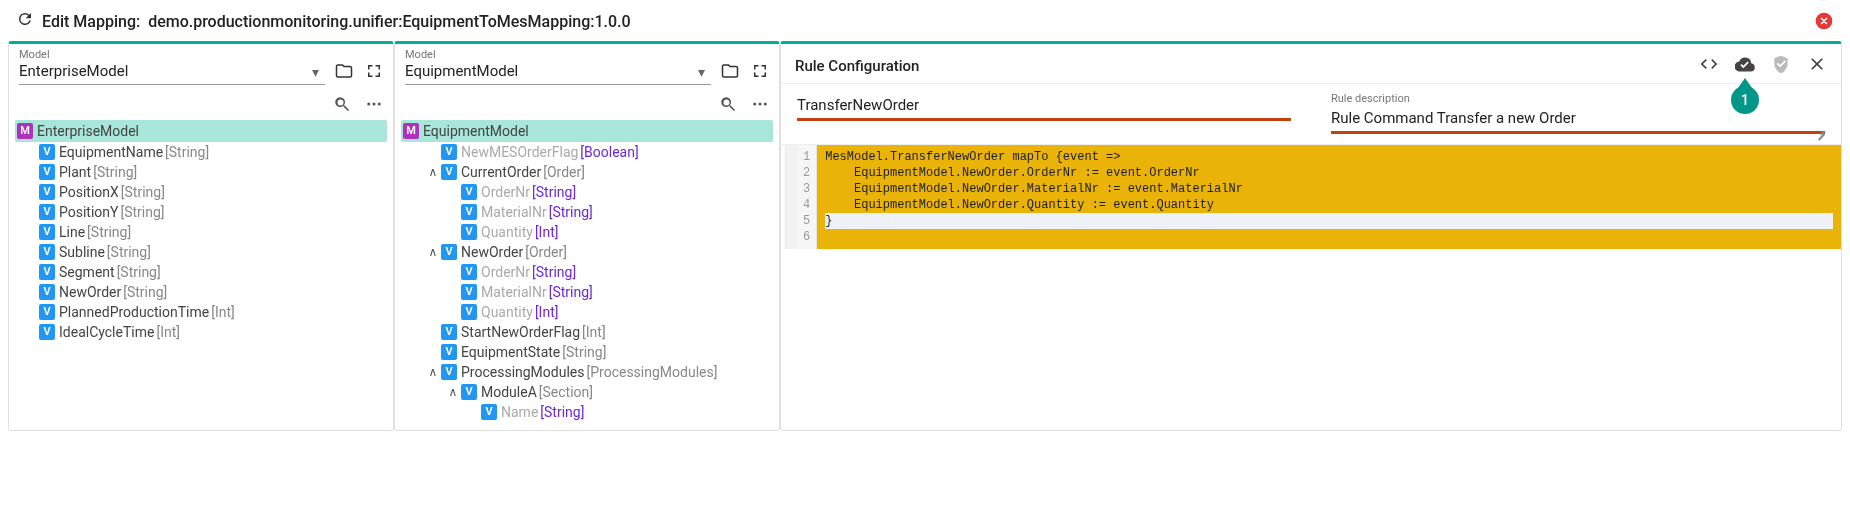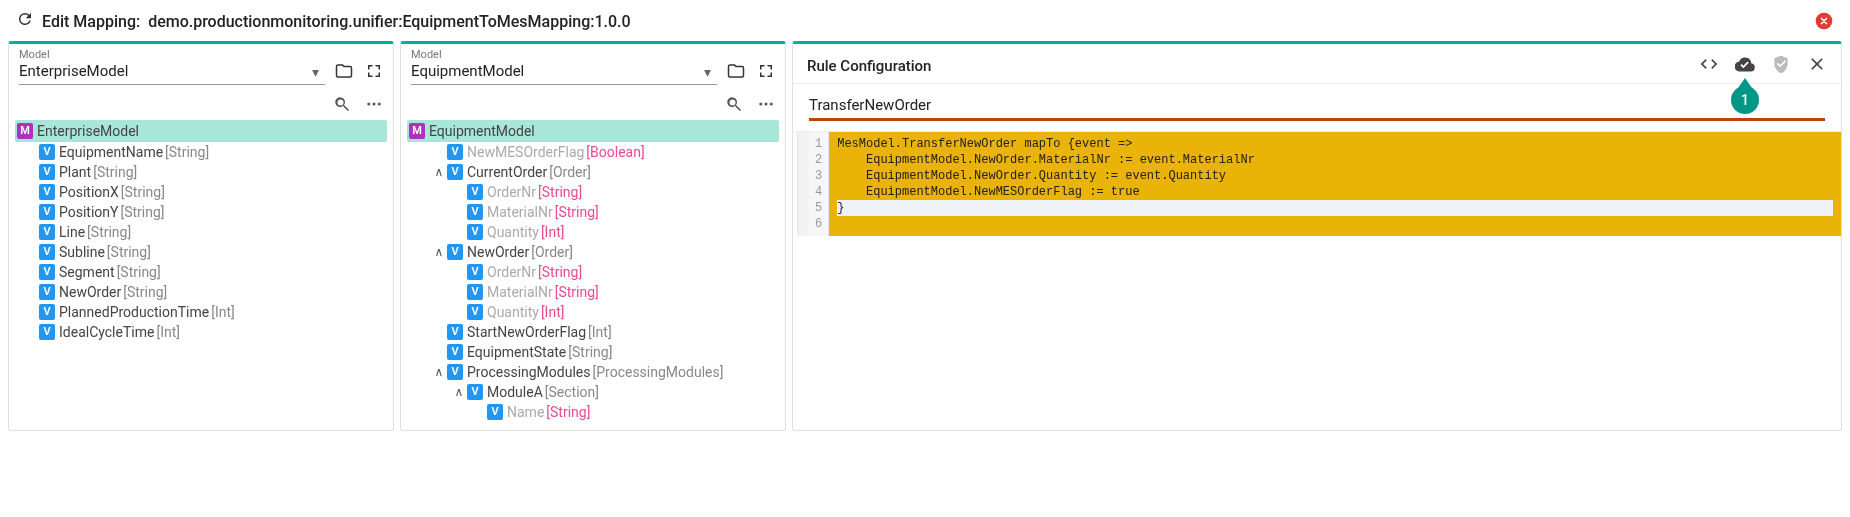--- a/index.html
+++ b/index.html
@@ -3,21 +3,21 @@
 <meta charset="utf-8">
 <style>
   * { box-sizing: border-box; margin: 0; padding: 0; }
   body { font-family: Roboto, Arial, sans-serif; font-size: 14px; color: #333; background: #fff; width: 1850px; }
   .header { display: flex; align-items: flex-end; padding: 10px 16px; border-bottom: 0; }
   .header .refresh svg { width: 18px; height: 18px; fill: #333; }
   .header .title { margin-left: 8px; font-size: 16px; font-weight: 500; color: #222; }
   .header .close-btn { margin-left: auto; display:flex; align-items:center; }
   .header .close-btn svg { width: 20px; height: 20px; fill: #e53935; }
 
-  .workspace { display: flex; gap: 6px; padding: 0 8px 8px 8px; align-items: stretch; }
+  .workspace { display: flex; padding: 0 8px 8px 8px; align-items: stretch; }
 
   .panel { border: 1px solid #e0e0e0; border-top: 3px solid #00b098; border-radius: 3px; background: #fff; display: flex; flex-direction: column; }
   .panel-left, .panel-mid { width: 386px; }
   .panel-right { flex: 1; }
 
   .model-head { padding: 8px 10px 6px 10px; display: flex; align-items: flex-end; position: relative; }
   .model-label { position: absolute; top: 4px; left: 10px; font-size: 11px; color: #777; }
   .model-name { font-size: 15px; color: #222; flex: 1; padding-top: 10px; border-bottom: 1px solid #999; padding-bottom: 4px; }
   .model-head .dd { color:#666; padding: 0 6px 4px 6px; border-bottom: 1px solid #999; }
   .head-icons { display:flex; gap:12px; padding-left:10px; padding-bottom:2px; color:#333; }
@@ -29,21 +29,21 @@
   .tree { padding: 0 6px 8px 6px; font-size: 14px; color:#444; overflow:hidden; }
   .node { display:flex; align-items:center; height:20px; line-height:20px; white-space:nowrap; }
   .toggle { width:16px; text-align:center; color:#555; font-size:12px; }
   .badge { display:inline-flex; width:16px; height:16px; border-radius:2px; color:#fff; font-size:11px; font-weight:600; align-items:center; justify-content:center; margin-right:4px; }
   .badge-m { background:#b030c0; }
   .badge-v { background:#2196f3; }
   .node-label { }
   .node-type { color:#888; margin-left:2px; }
   .node.root { background:#a8e6d9; border-radius:2px; padding:1px 2px; height:auto; }
   .dim { color:#aaa; }
-  .dim .node-type { color:#ec4899; }
+  .dim .node-type { color:#6d28d9; }
   .indent { display:inline-block; }
 
   .rc-head { display:flex; align-items:center; padding: 10px 14px 6px 14px; border-bottom:1px solid #eee; }
   .rc-title { font-size:15px; font-weight:500; color:#222; }
   .rc-actions { margin-left:auto; display:flex; align-items:center; gap:16px; position:relative; }
   .rc-actions svg { width:20px; height:20px; fill:#444; }
   .rc-actions .shield svg { fill:#bbb; }
   .balloon { position:absolute; top:24px; left:50%; transform:translateX(-50%); }
   .balloon-wrap { position:relative; display:flex; flex-direction:column; align-items:center; }
   .balloon-tri { width:0;height:0;border-left:7px solid transparent;border-right:7px solid transparent;border-bottom:10px solid #009688; margin-bottom:-2px;}
@@ -335,35 +335,40 @@
         <span><svg viewBox="0 0 24 24">
               <path d="M19 6.41 17.59 5 12 10.59 6.41 5 5 6.41 10.59 12 5 17.59 6.41 19 12 13.41 17.59 19 19 17.59 13.41 12z"></path>
             </svg></span>
       </span>
     </div>
 
     <div class="rc-fields">
       <div class="rc-field">
         <div class="rc-field-value">TransferNewOrder</div>
       </div>
+      <div class="rc-field rc-field-desc">
+        <div class="rc-field-label">Rule description</div>
+        <div class="rc-field-value">Rule Command Transfer a new Order</div>
+        <span class="corner"></span>
+      </div>
     </div>
 
     <div class="editor">
       <div class="scroll-gap"></div>
       <div class="gutter" id="gutter">
           <div>1</div>
           <div>2</div>
           <div>3</div>
           <div>4</div>
           <div>5</div>
           <div>6</div>
         </div>
       <div class="code" id="code">
           <div>MesModel.TransferNewOrder mapTo {event =&gt;</div>
+          <div>    EquipmentModel.NewOrder.OrderNr := event.OrderNr</div>
           <div>    EquipmentModel.NewOrder.MaterialNr := event.MaterialNr</div>
           <div>    EquipmentModel.NewOrder.Quantity := event.Quantity</div>
-          <div>    EquipmentModel.NewMESOrderFlag := true</div>
           <div class="hl">}</div>
         </div>
     </div>
   </div>
 
 </div>
 
 </body></html>

